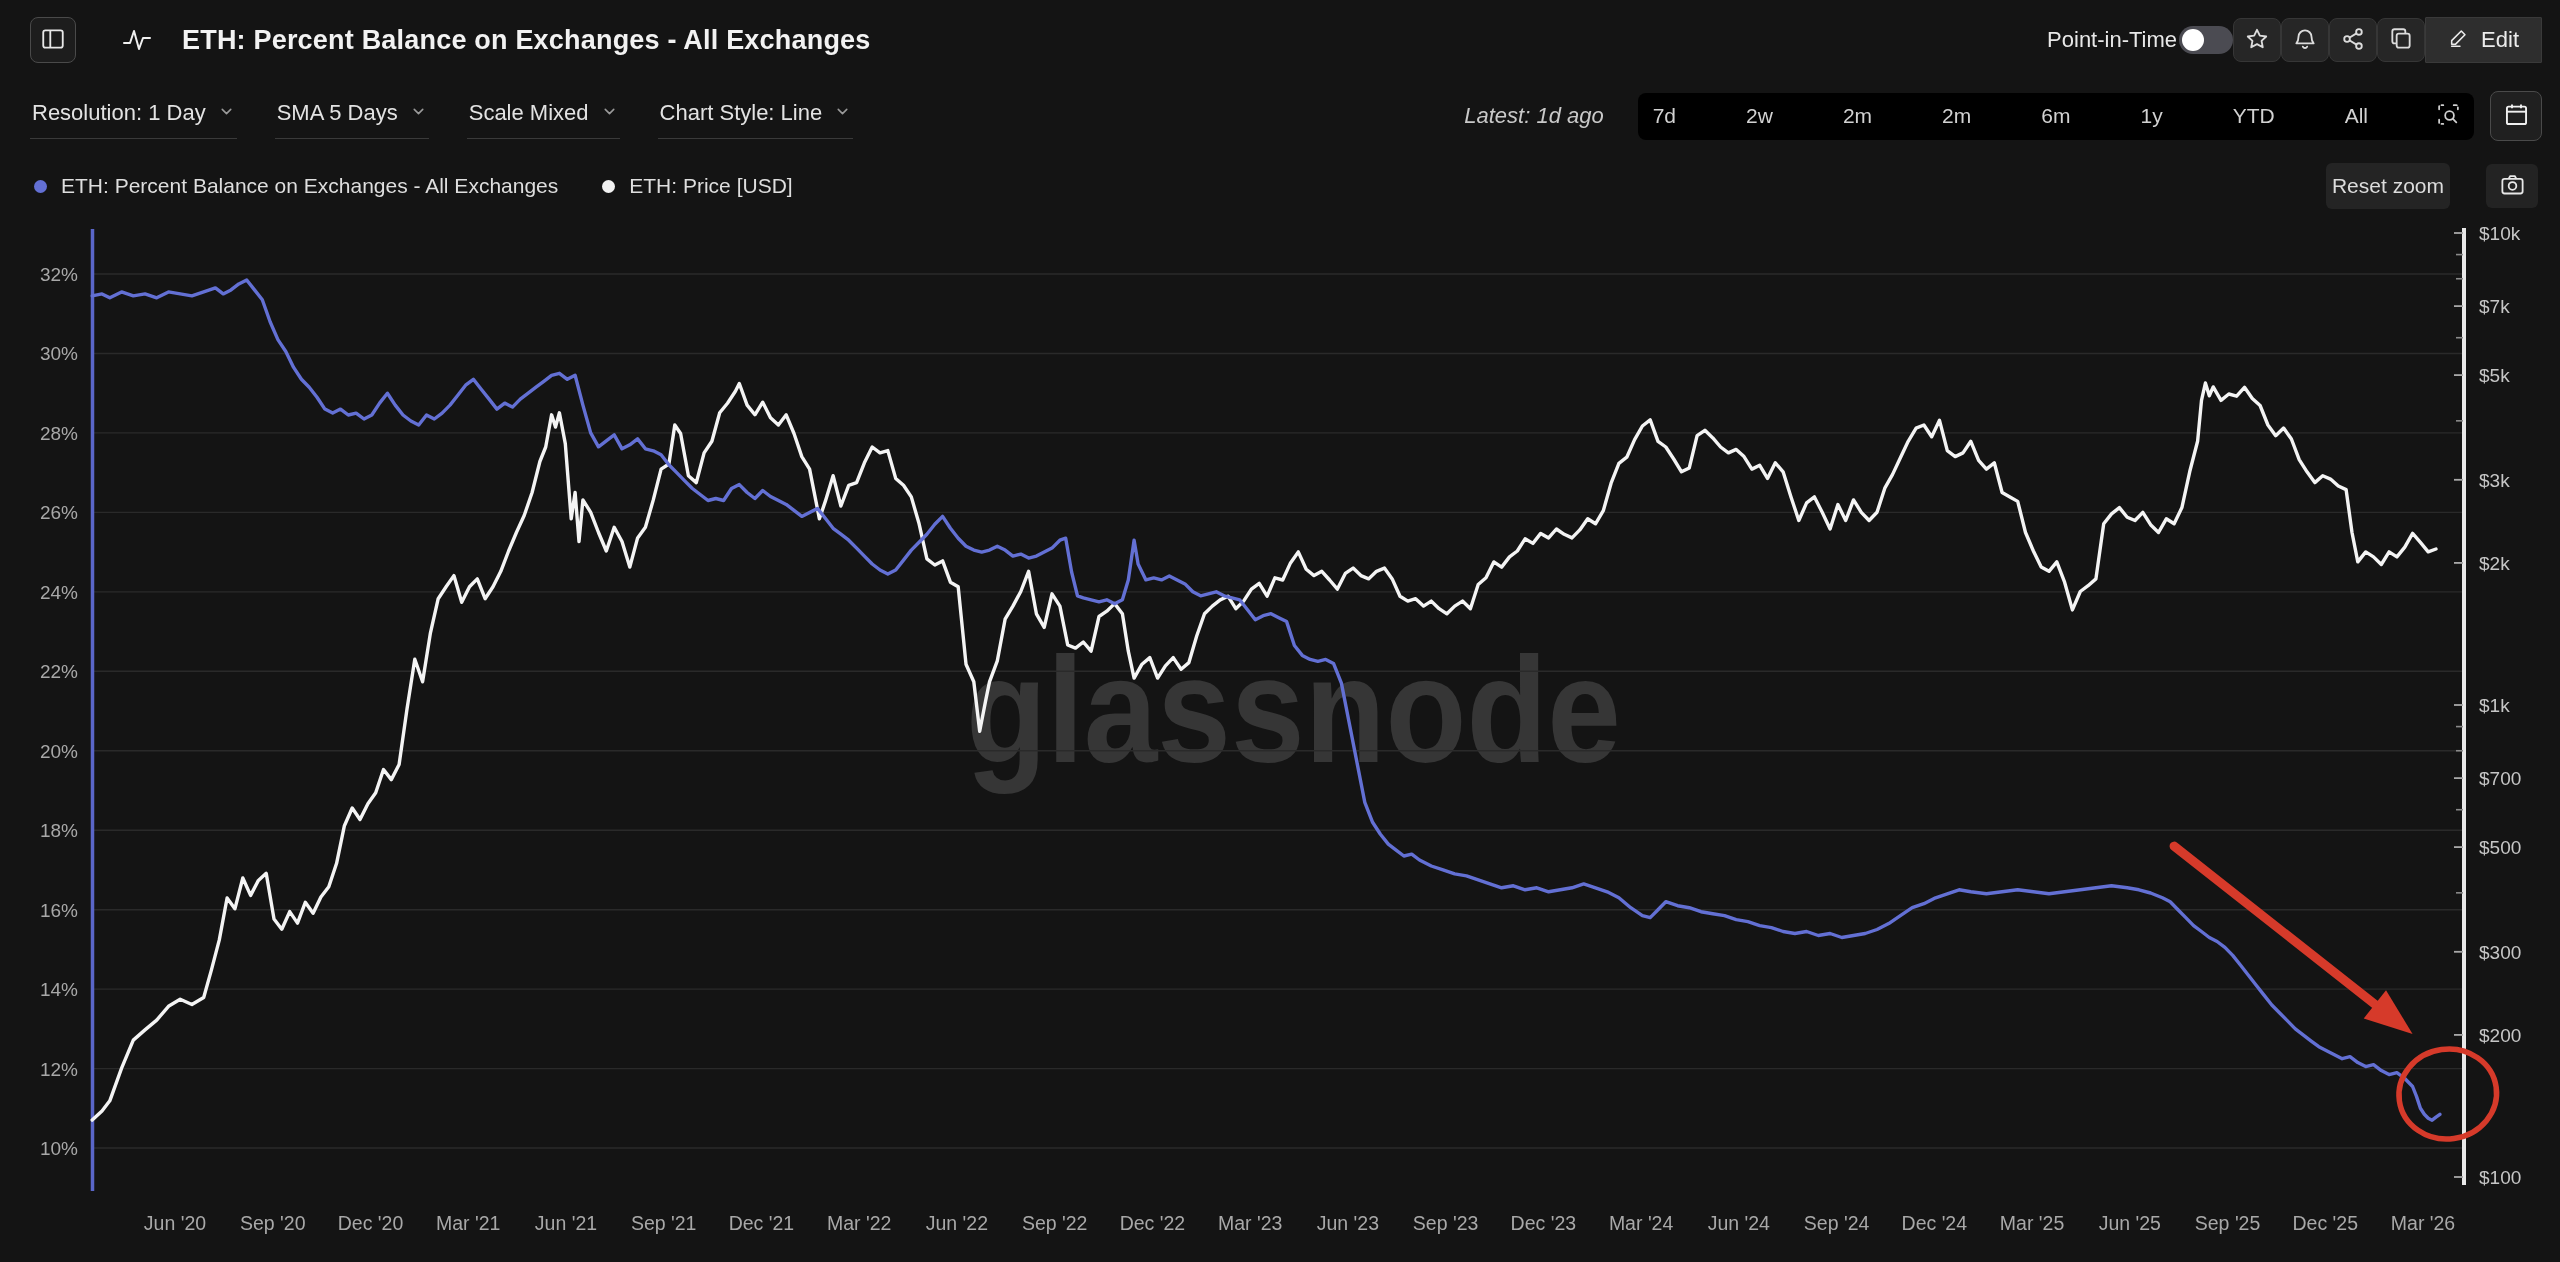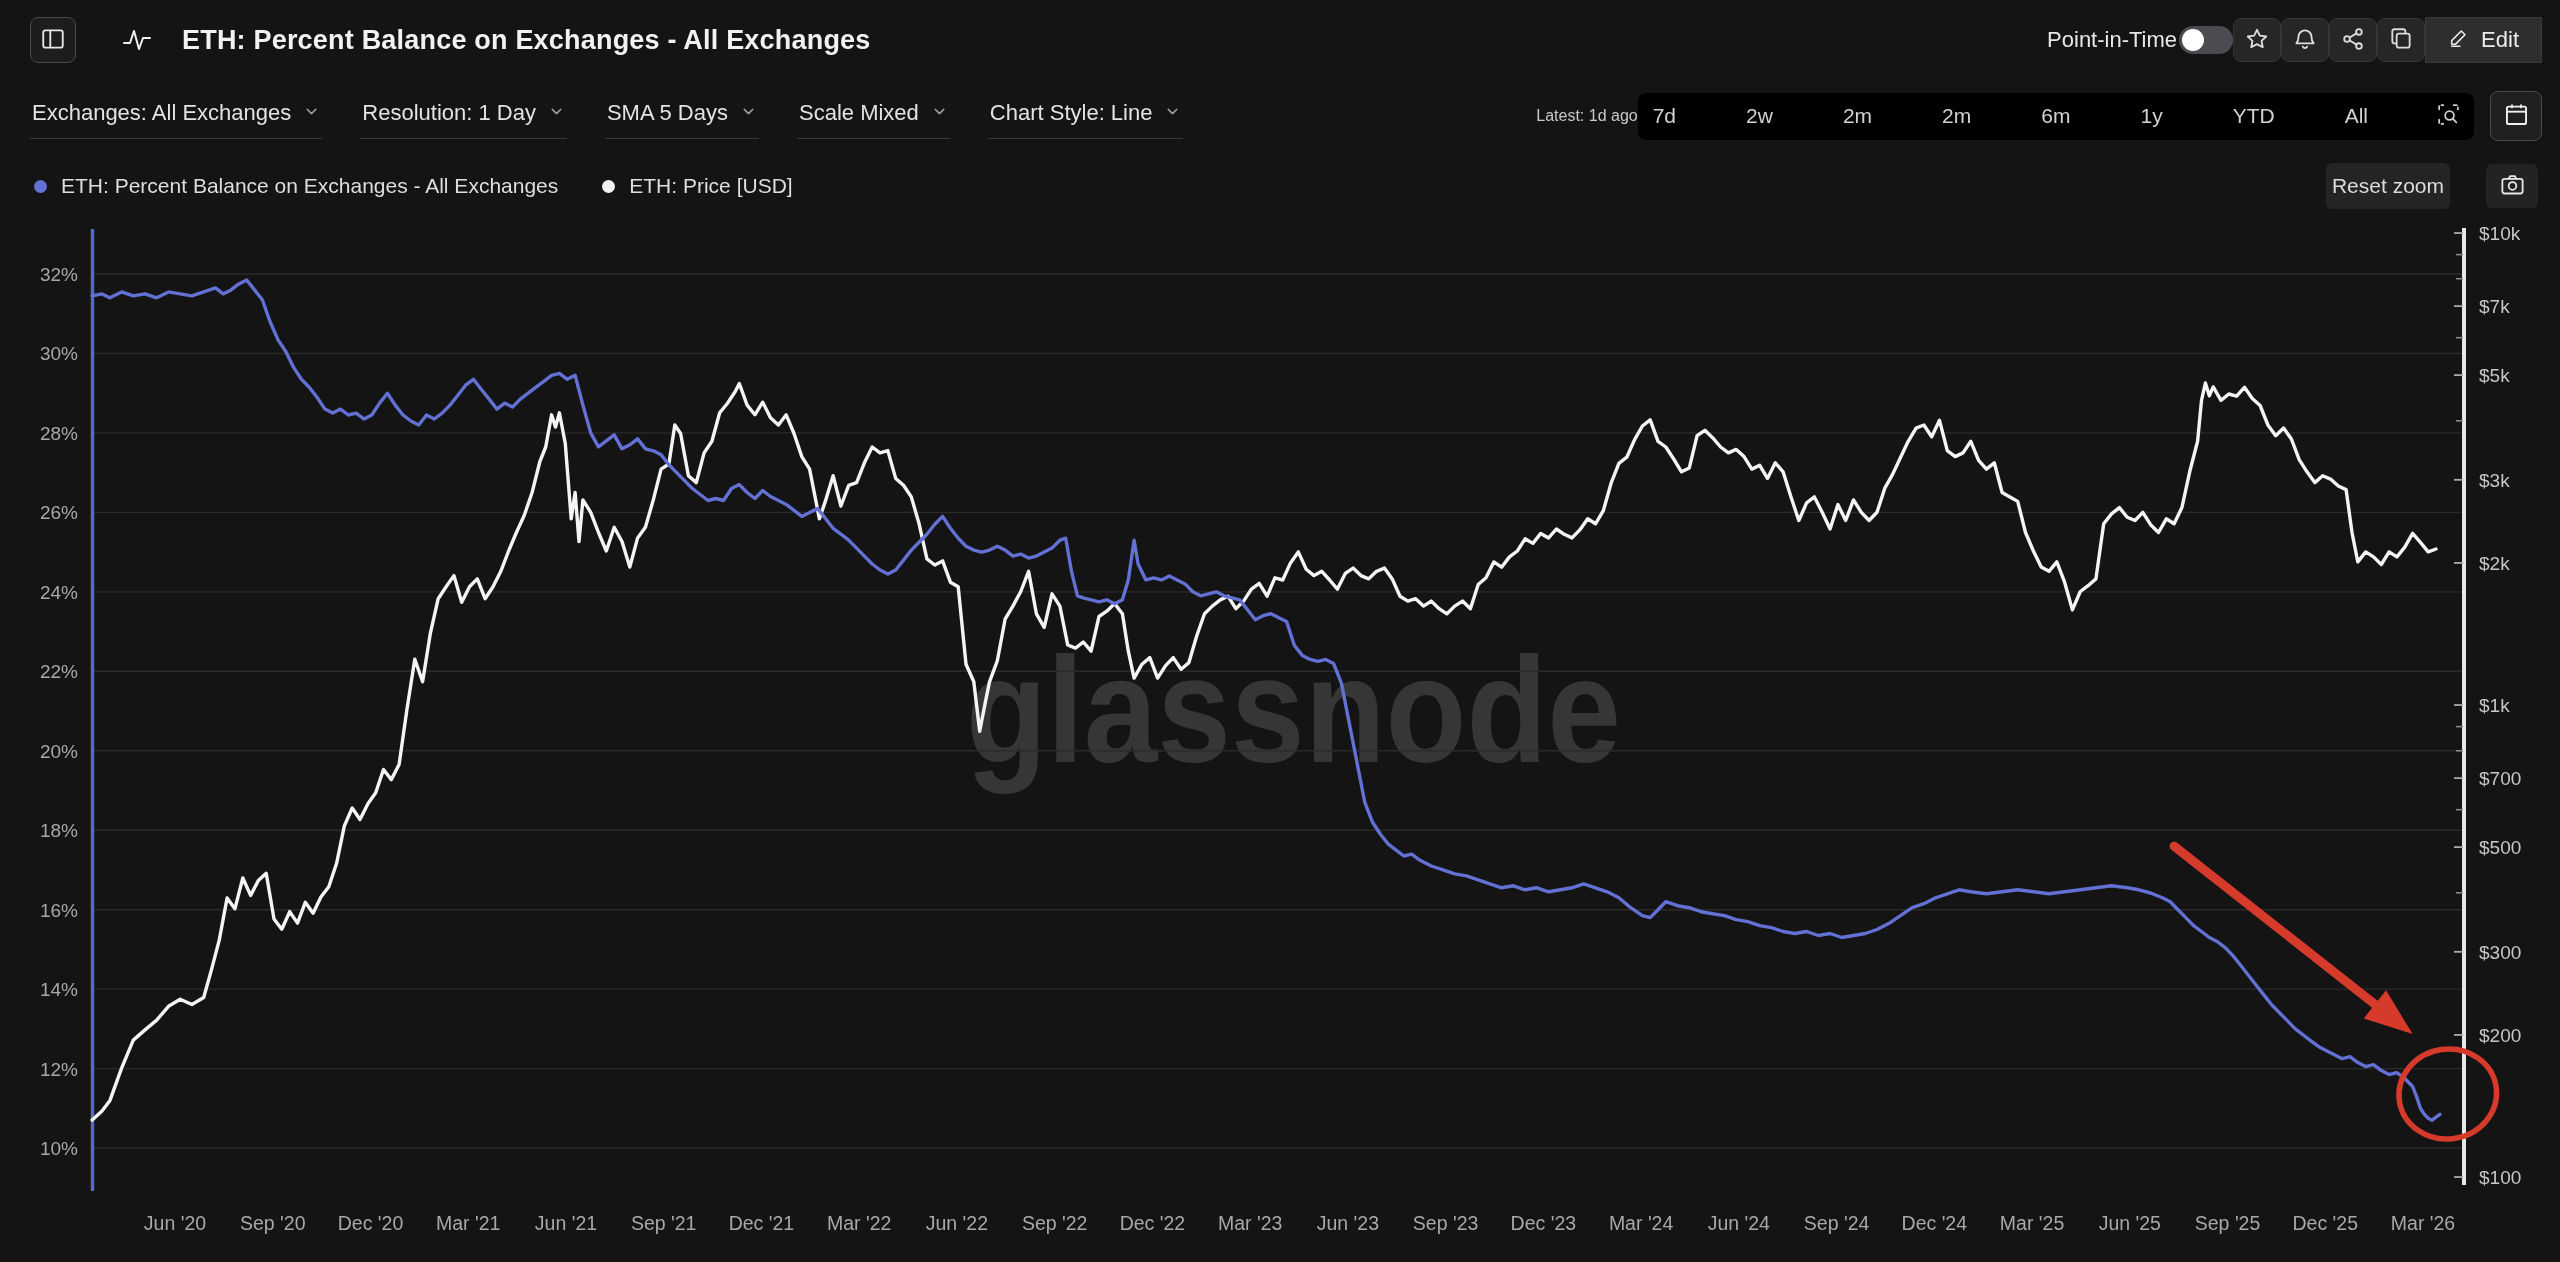--- a/index.html
+++ b/index.html
@@ -20,21 +20,21 @@
   .toggle .knob{position:absolute;left:3px;top:3px;width:22px;height:22px;border-radius:50%;background:#ffffff;}
   .icon-btn{width:48px;height:44px;}
   #edit-btn{height:46px;padding:0 22px;display:flex;align-items:center;gap:11px;background:#2e2e2e;
             border:1px solid #3a3a3a;border-radius:1px;font-size:22px;color:#ececec;cursor:pointer;}
   
   #toolbar{top:84px;height:64px;padding:0 18px;}
   .dd{display:inline-flex;align-items:center;gap:12px;font-size:22px;color:#e3e3e3;
       padding:6px 2px 12px 2px;border-bottom:1px solid #3a3a3a;margin-right:38px;cursor:pointer;}
   .dd svg{margin-top:2px;}
   #toolbar-right{margin-left:auto;display:flex;align-items:center;}
-  #latest{font-size:16px;color:#c9c9c9;}
+  #latest{font-size:22px;color:#c9c9c9;margin-right:34px;font-style:italic;}
   #range-group{display:flex;align-items:center;background:#000000;border-radius:8px;height:47px;padding:0 0;gap:40px;}
   .range-item{font-size:21px;color:#d2d2d2;padding:0 15px;cursor:pointer;}
   #range-zoom-icon{padding:0 13px;display:flex;cursor:pointer;}
   #calendar-btn{width:52px;height:50px;margin-left:16px;border-color:#4a4a4a;background:#202020;}
   
   #legendrow{top:156px;height:60px;padding:0 22px;}
   .legend-item{display:inline-flex;align-items:center;gap:14px;font-size:21px;color:#dedede;
                margin-right:44px;cursor:pointer;}
   .legend-dot{width:13px;height:13px;border-radius:50%;}
   #legend-right{margin-left:auto;display:flex;align-items:center;gap:36px;}
@@ -198,25 +198,20 @@
             <line x1="4" y1="22" x2="13" y2="22"></line>
         </svg>
       </span>
       <span>Edit</span>
     </button>
   </div>
 </div>
 
 <div class="row" id="toolbar">
   <div id="dropdowns"><div class="dd">
-        <span>Exchanges: All Exchanges</span>
-        <span><svg width="17" height="17" viewBox="0 0 24 24" fill="none" stroke="#9a9a9a" stroke-width="2.2" stroke-linecap="round" stroke-linejoin="round">
-            <polyline points="6,9 12,15 18,9"></polyline>
-          </svg></span>
-      </div><div class="dd">
         <span>Resolution: 1 Day</span>
         <span><svg width="17" height="17" viewBox="0 0 24 24" fill="none" stroke="#9a9a9a" stroke-width="2.2" stroke-linecap="round" stroke-linejoin="round">
             <polyline points="6,9 12,15 18,9"></polyline>
           </svg></span>
       </div><div class="dd">
         <span>SMA 5 Days</span>
         <span><svg width="17" height="17" viewBox="0 0 24 24" fill="none" stroke="#9a9a9a" stroke-width="2.2" stroke-linecap="round" stroke-linejoin="round">
             <polyline points="6,9 12,15 18,9"></polyline>
           </svg></span>
       </div><div class="dd">

